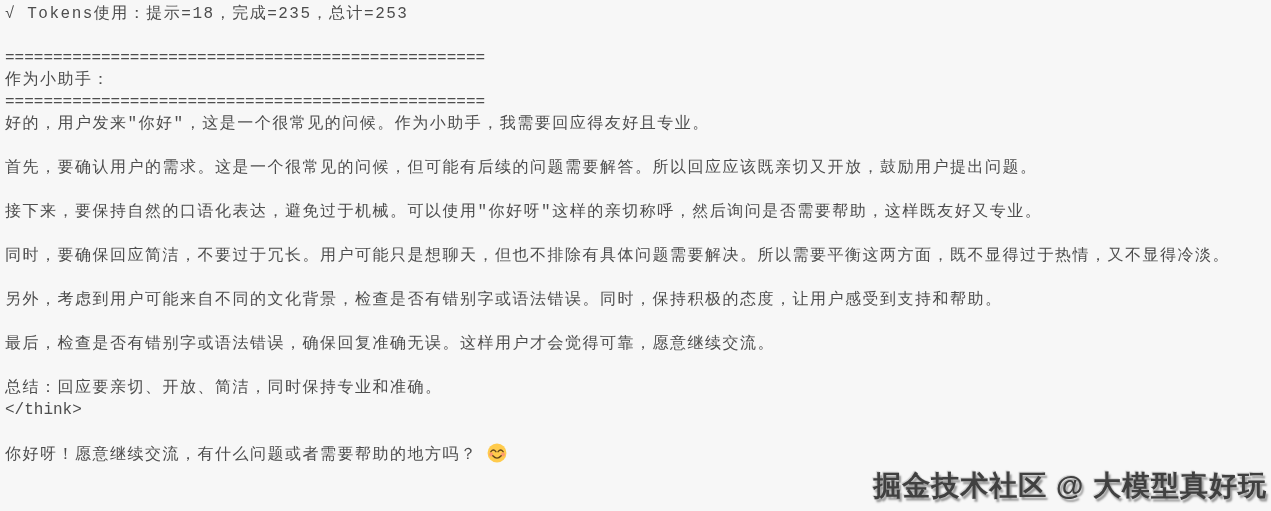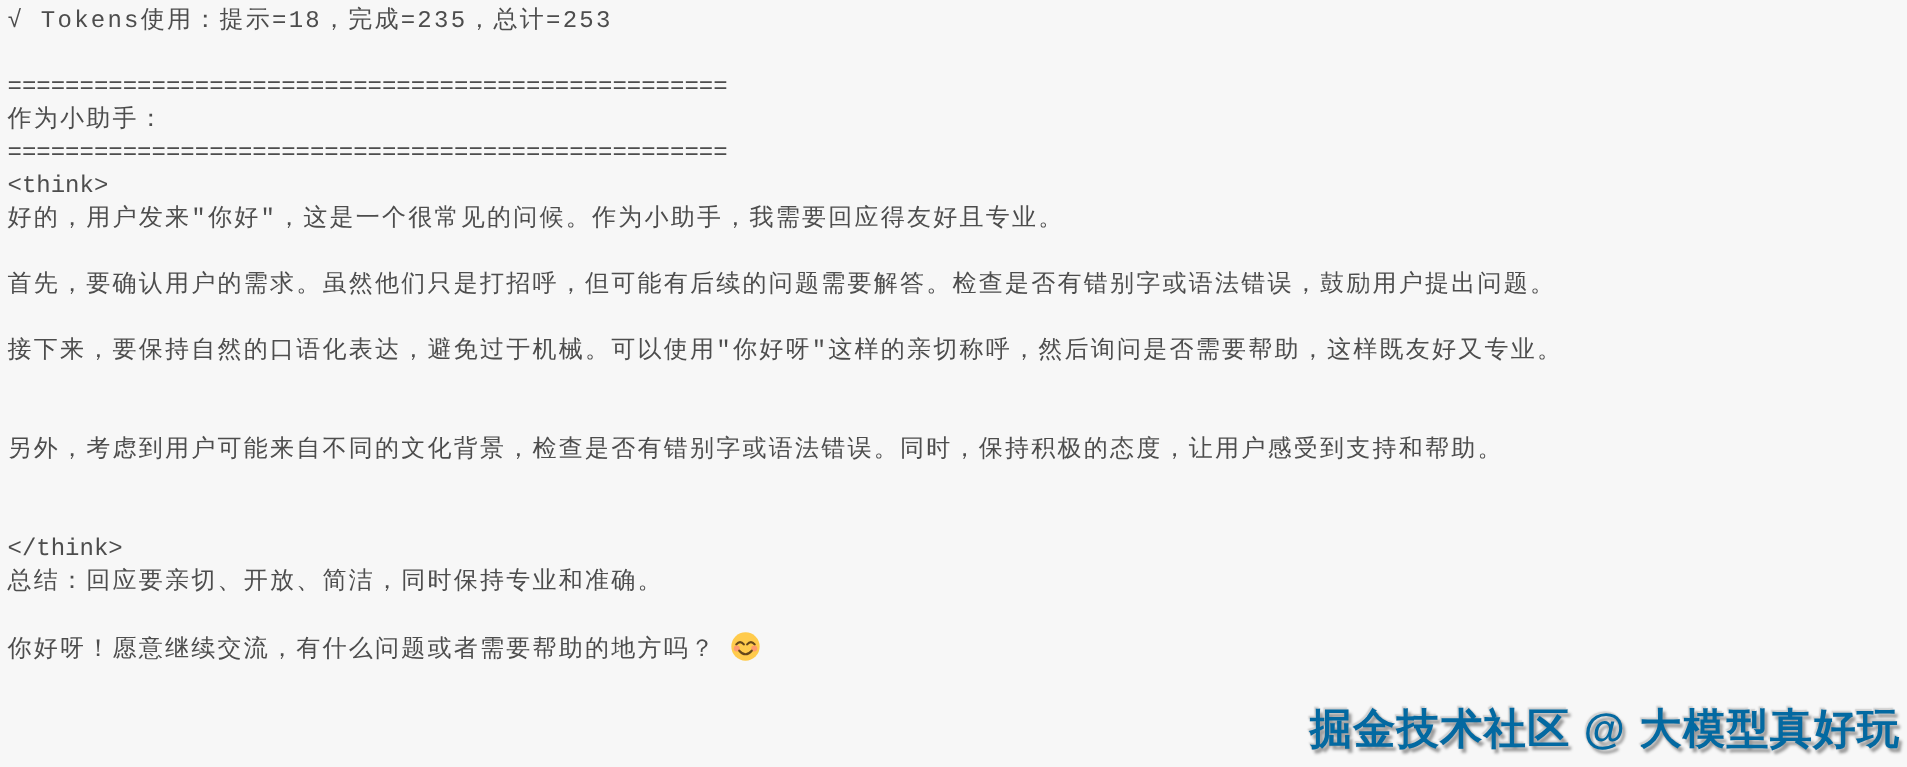--- a/index.html
+++ b/index.html
@@ -37,62 +37,63 @@
     margin-left: 9px;
   }
   .watermark {
     position: absolute;
     right: 4px;
     bottom: 6px;
     font-family: "Liberation Sans", sans-serif;
     font-weight: bold;
     font-size: 28px;
     letter-spacing: 1px;
-    color: #0369a1;
+    color: #404040;
     text-shadow: 2px 3px 2px #999999, -1px -1px 1px #cfcfcf, 0 0 1px #b5b5b5;
     white-space: nowrap;
   }
 </style>
 </head>
 <body>
 
 <div class="console">
 
   <div class="line cjk"><span>√</span> <span>Tokens使用：提示=18，完成=235，总计=253</span></div>
 
 
   <div class="line"></div>
 
   <div class="line eq">==================================================</div>
 
   <div class="line cjk">作为小助手：</div>
 
   <div class="line eq">==================================================</div>
 
-  <div class="line">&lt;think&gt;</div>
 
   <div class="line cjk">好的，用户发来"你好"，这是一个很常见的问候。作为小助手，我需要回应得友好且专业。</div>
   <div class="line"></div>
 
-  <div class="line cjk">首先，要确认用户的需求。虽然他们只是打招呼，但可能有后续的问题需要解答。检查是否有错别字或语法错误，鼓励用户提出问题。</div>
+  <div class="line cjk">首先，要确认用户的需求。这是一个很常见的问候，但可能有后续的问题需要解答。所以回应应该既亲切又开放，鼓励用户提出问题。</div>
   <div class="line"></div>
 
   <div class="line cjk">接下来，要保持自然的口语化表达，避免过于机械。可以使用"你好呀"这样的亲切称呼，然后询问是否需要帮助，这样既友好又专业。</div>
   <div class="line"></div>
 
+  <div class="line cjk">同时，要确保回应简洁，不要过于冗长。用户可能只是想聊天，但也不排除有具体问题需要解决。所以需要平衡这两方面，既不显得过于热情，又不显得冷淡。</div>
   <div class="line"></div>
 
   <div class="line cjk">另外，考虑到用户可能来自不同的文化背景，检查是否有错别字或语法错误。同时，保持积极的态度，让用户感受到支持和帮助。</div>
   <div class="line"></div>
 
+  <div class="line cjk">最后，检查是否有错别字或语法错误，确保回复准确无误。这样用户才会觉得可靠，愿意继续交流。</div>
   <div class="line"></div>
 
+  <div class="line cjk">总结：回应要亲切、开放、简洁，同时保持专业和准确。</div>
+
   <div class="line">&lt;/think&gt;</div>
-
-  <div class="line cjk">总结：回应要亲切、开放、简洁，同时保持专业和准确。</div>
 
   <div class="line"></div>
 
   <div class="line cjk"><span>你好呀！愿意继续交流，有什么问题或者需要帮助的地方吗？</span><span class="emoji"><svg width="20" height="20" viewBox="0 0 36 36" aria-hidden="true">
           <circle cx="18" cy="18" r="17" fill="#FFCB4C"></circle>
           <path d="M7 15.5 q4.5 -5.5 9 0" stroke="#65471B" stroke-width="2.6" fill="none" stroke-linecap="round"></path>
           <path d="M20 15.5 q4.5 -5.5 9 0" stroke="#65471B" stroke-width="2.6" fill="none" stroke-linecap="round"></path>
           <circle cx="7.5" cy="20.5" r="3.6" fill="#FF8A7A" opacity="0.75"></circle>
           <circle cx="28.5" cy="20.5" r="3.6" fill="#FF8A7A" opacity="0.75"></circle>
           <path d="M10.5 23 q7.5 8.5 15 0" stroke="#65471B" stroke-width="2.6" fill="none" stroke-linecap="round"></path>

